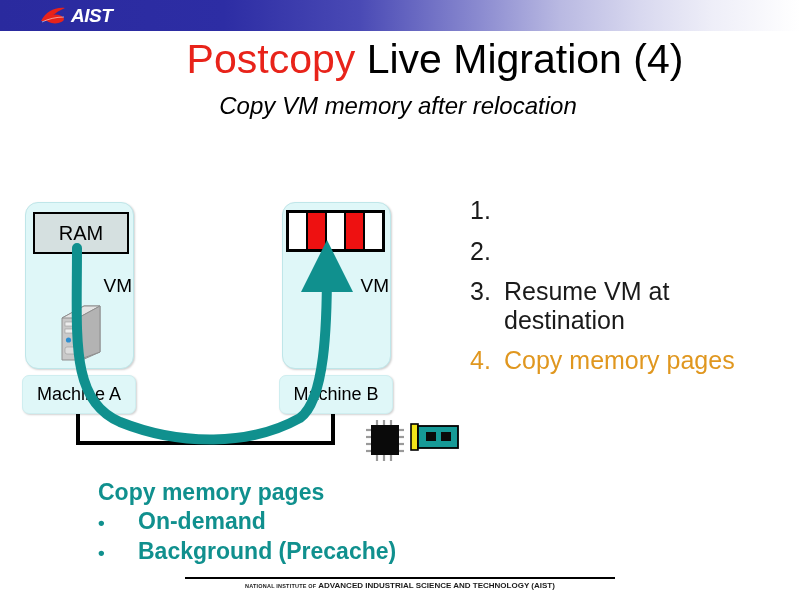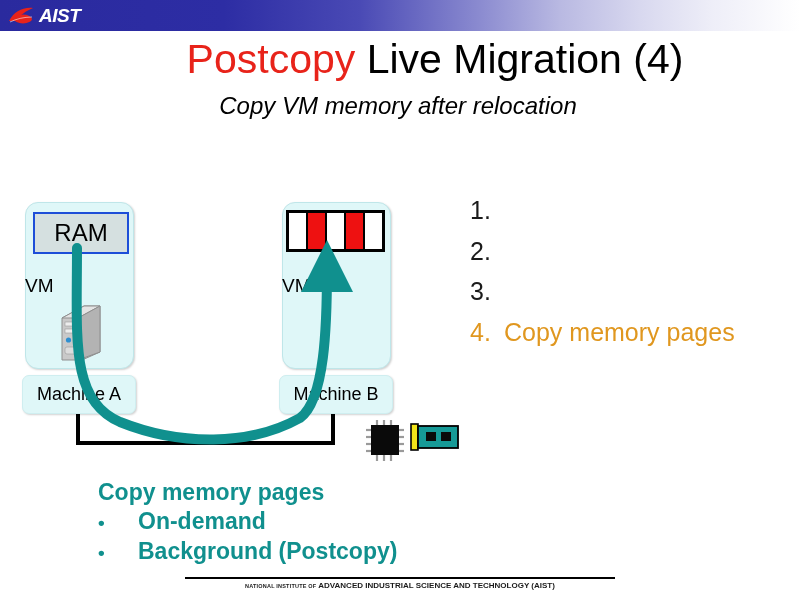--- a/index.html
+++ b/index.html
@@ -26,21 +26,21 @@
         #2d2da4 28%,
         #4a4ab5 45%,
         #8b8bd0 60%,
         #b9b9e2 70%,
         #d8d8ef 80%,
         #eeeef8 89%,
         #ffffff 100%);
   }
   #aist-logo {
     position: absolute;
-    left: 8px; top: 4px;
+    left: 40px; top: 4px;
     width: 100px; height: 23px;
     display: flex;
     align-items: center;
   }
   #aist-swoosh { display:block; }
   #aist-wordmark {
     font-family: "Liberation Sans", sans-serif;
     font-weight: bold;
     font-style: italic;
     font-size: 19px;
@@ -97,32 +97,32 @@
     font-size: 18px;
     color: #000;
     display: flex;
     align-items: center;
     justify-content: center;
   }
   .vm-text {
     position: absolute;
     font-size: 19px;
     color: #000;
-    text-align: left;
+    text-align: right;
   }
 
   
   #ram-box {
     position: absolute;
     background: #d5e0e0;
-    border: 2px solid #1d4ed8;
+    border: 2px solid #000000;
     display: flex;
     align-items: center;
     justify-content: center;
-    font-size: 24px;
+    font-size: 20px;
     color: #000;
   }
   #server-icon { position: absolute; }
 
   
   #mem-bar {
     position: absolute;
     border: 3px solid #000;
     background: #ffffff;
     display: flex;
@@ -308,36 +308,37 @@
 
 <div id="steps">
   <div class="step">
     <span class="step-num">1.</span>
   </div>
   <div class="step">
     <span class="step-num">2.</span>
   </div>
   <div class="step">
     <span class="step-num">3.</span>
+    <span class="step-txt">Resume VM at destination</span>
   </div>
   <div class="step accent">
     <span class="step-num">4.</span>
     <span class="step-txt">Copy memory pages</span>
   </div>
 </div>
 
 <div id="note">
   <div>Copy memory pages</div>
   <div class="note-sub">
     <span class="note-bullet">•</span>
     <span class="note-sub-text">On-demand</span>
   </div>
   <div class="note-sub">
     <span class="note-bullet">•</span>
-    <span class="note-sub-text">Background (Postcopy)</span>
+    <span class="note-sub-text">Background (Precache)</span>
   </div>
 </div>
 
 <div id="footer-rule"></div>
 <div id="footer">
   <span class="small-caps">NATIONAL INSTITUTE OF</span>
   <span>ADVANCED INDUSTRIAL SCIENCE AND TECHNOLOGY (AIST)</span>
 </div>
 
 </body></html>

